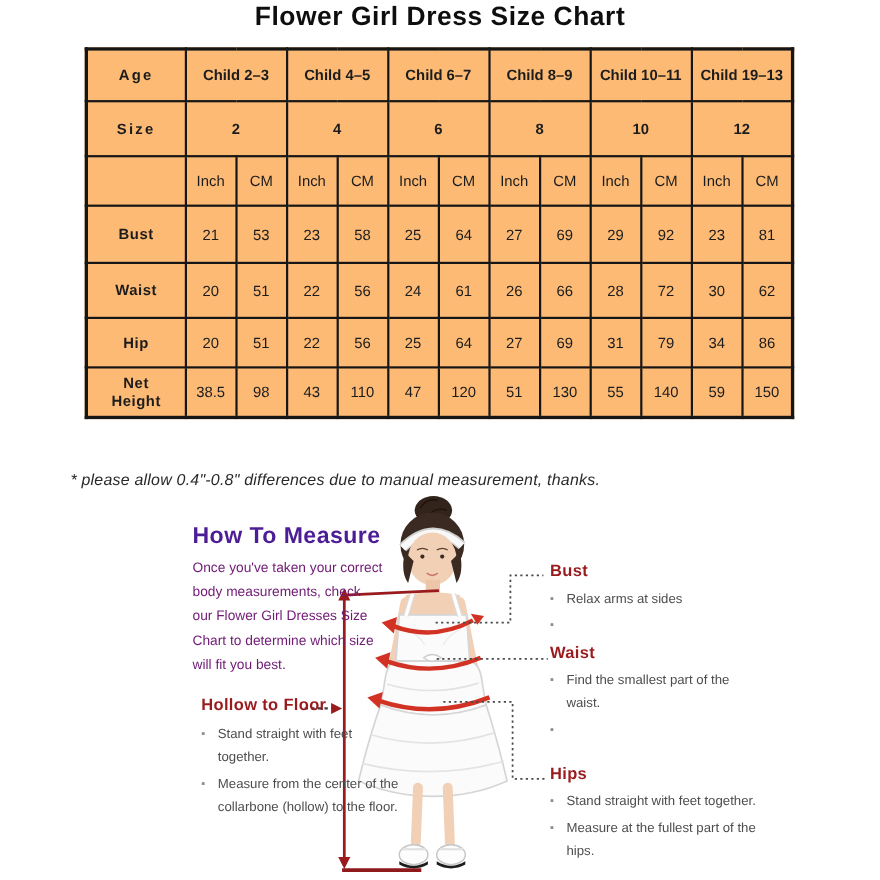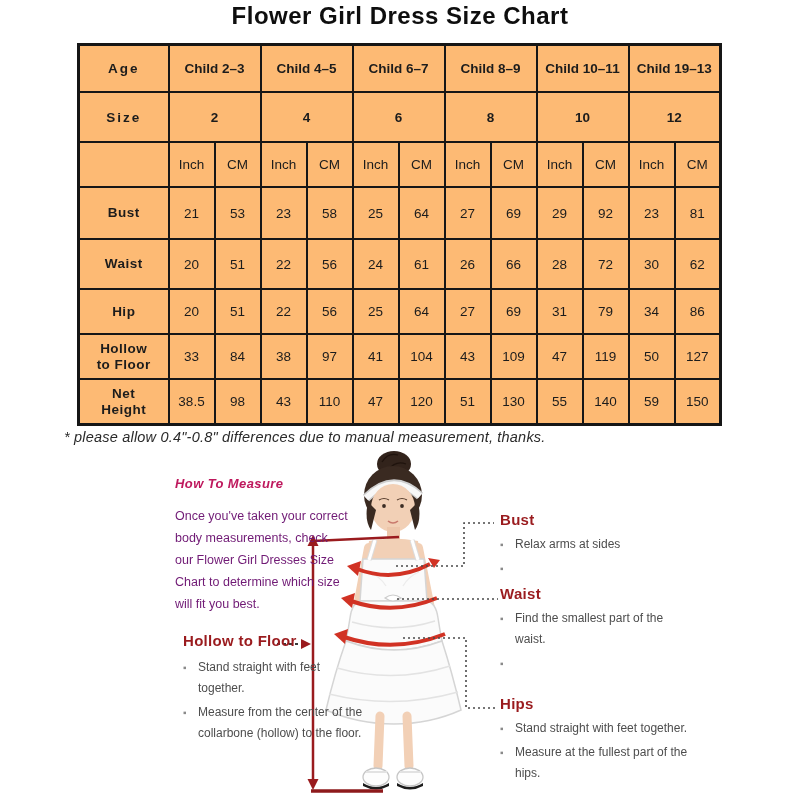--- a/index.html
+++ b/index.html
@@ -40,21 +40,21 @@
   td.agecell{font-weight:bold;font-size:13px;}
   td.sizecell{font-weight:bold;font-size:17px;}
   td.unitcell{font-size:13.5px;margin-top:28px;}
   td.rowlabel{font-weight:bold;font-size:15.5px;letter-spacing:.5px;white-space:pre-line;line-height:1.15;}
   
   .note{
     top:429px;left:64px;font-style:italic;font-size:14.5px;color:#2a2a2a;
     letter-spacing:.2px;
   }
   
-  .htm-heading{top:476px;left:175px;font-size:13px;font-weight:bold;color:#be185d;letter-spacing:.4px;font-style:italic;}
+  .htm-heading{top:476px;left:175px;font-size:21px;font-weight:bold;color:#4c1d95;letter-spacing:.4px;}
   .intro{top:505px;left:175px;width:174px;font-size:12.5px;line-height:22px;color:#701a75;}
   .m-section{position:absolute;}
   .m-title{font-size:15px;font-weight:bold;color:#9a1b1e;letter-spacing:.3px;margin:0 0 6px 0;}
   .bullets{margin:0;padding:0;list-style:none;}
   .bullets li{
     position:relative;padding-left:15px;margin:0 0 3px 0;
     font-size:12px;line-height:21px;color:#4d4d4d;
   }
   .bullets li .mk{
     position:absolute;left:0;top:0;font-size:10px;color:#8a8a8a;line-height:21px;
@@ -158,36 +158,20 @@
     <td>22</td>
     <td>56</td>
     <td>25</td>
     <td>64</td>
     <td>27</td>
     <td>69</td>
     <td>31</td>
     <td>79</td>
     <td>34</td>
     <td>86</td>
-  </tr>
-  <tr class="r-hollow">
-    <td class="rowlabel">Hollow
-to Floor</td>
-    <td>33</td>
-    <td>84</td>
-    <td>38</td>
-    <td>97</td>
-    <td>41</td>
-    <td>104</td>
-    <td>43</td>
-    <td>109</td>
-    <td>47</td>
-    <td>119</td>
-    <td>50</td>
-    <td>127</td>
   </tr>
   <tr class="r-net">
     <td class="rowlabel">Net
 Height</td>
     <td>38.5</td>
     <td>98</td>
     <td>43</td>
     <td>110</td>
     <td>47</td>
     <td>120</td>

